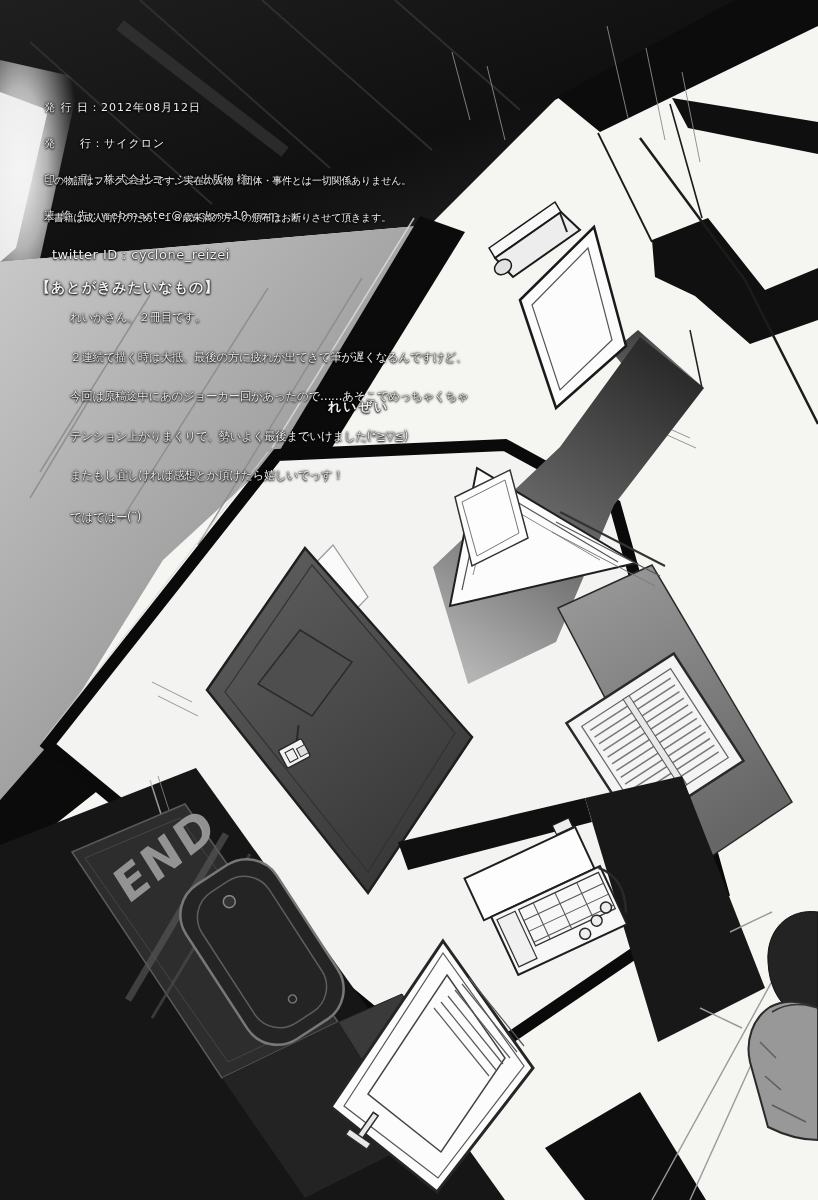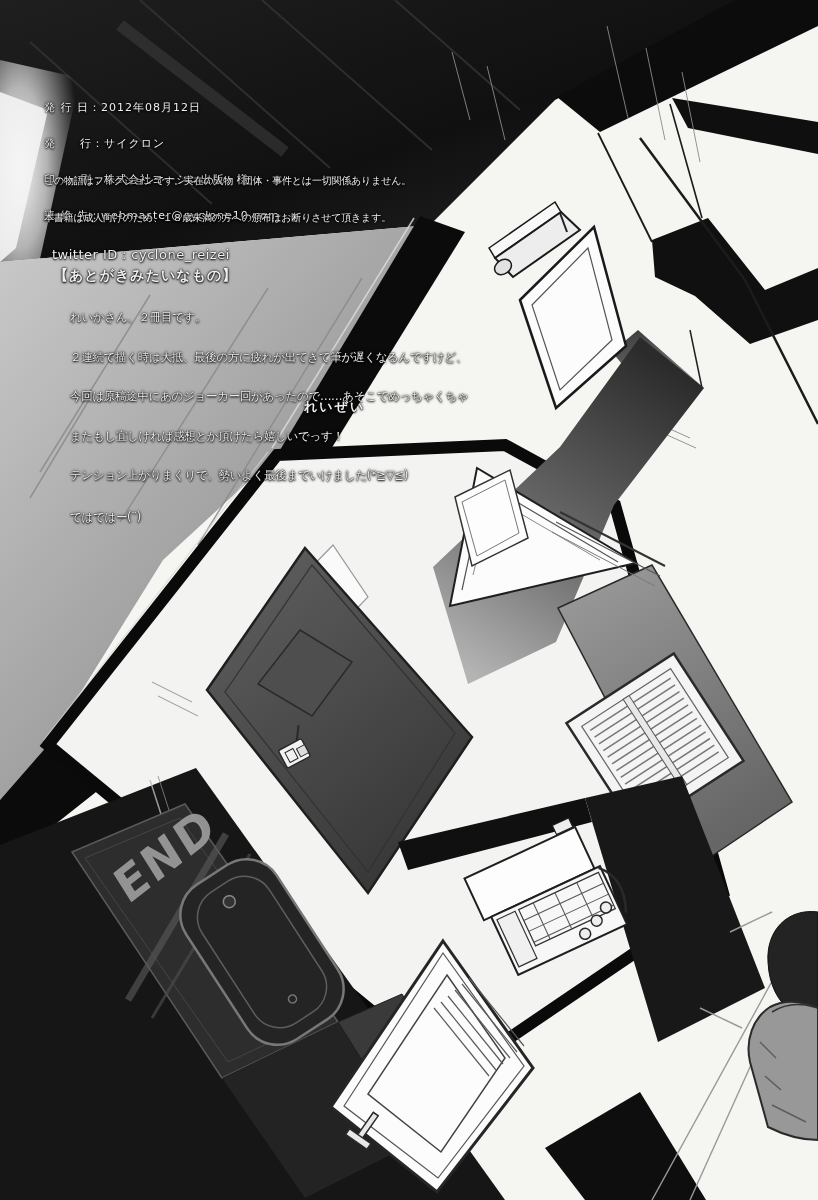--- a/index.html
+++ b/index.html
@@ -12,25 +12,25 @@
   .txt{position:absolute;color:#f0f0ee;
        text-shadow:0 0 3px rgba(0,0,0,.95),0 1px 2px rgba(0,0,0,.9),0 0 1px #000;
        white-space:pre;line-height:1;}
   .credits{left:44px;top:80px;font-size:11px;font-weight:normal;letter-spacing:1px;}
   .credits .ln{margin-bottom:3px;}
   .credits .ln-tw{font-size:13px;letter-spacing:.5px;margin-top:2px;margin-left:8px;}
   .para{font-size:10px;letter-spacing:-.2px;}
   .para .ln{margin-bottom:7px;}
   .disclaimer{left:44px;top:156px;}
   .rights{left:44px;top:198px;}
-  .aw-head{left:36px;top:268px;font-size:14px;font-weight:bold;letter-spacing:1px;margin-left:18px;}
+  .aw-head{left:36px;top:280px;font-size:14px;font-weight:bold;letter-spacing:1px;}
   .aw-body{left:52px;top:289px;font-size:11.5px;letter-spacing:-.3px;}
   .aw-body .ln{margin-bottom:5px;padding-left:18px;}
   .aw-body .ln-last{margin-top:2px;}
-  .signature{left:304px;top:400px;font-size:13px;font-weight:bold;letter-spacing:2px;}
+  .signature{left:328px;top:400px;font-size:13px;font-weight:bold;letter-spacing:2px;}
 </style>
 </head>
 <body>
 
 <div class="page">
 
   <svg class="art" viewBox="0 0 818 1200">
     <defs>
       <linearGradient id="gDark" x1="0" y1="0" x2="1" y2="1">
         <stop offset="0" stop-color="#1f1f1f"></stop>
@@ -292,20 +292,20 @@
     <div class="ln">本書籍は成人向けのため、１８歳未満の方への頒布はお断りさせて頂きます。</div>
   </div>
 
 
   <div class="txt aw-head">【あとがきみたいなもの】</div>
 
   <div class="txt aw-body">
     <div class="ln">れいかさん、２冊目です。</div>
     <div class="ln">２連続で描く時は大抵、最後の方に疲れが出てきて筆が遅くなるんですけど、</div>
     <div class="ln">今回は原稿途中にあのジョーカー回があったので……あそこでめっちゃくちゃ</div>
+    <div class="ln">テンション上がりまくりで、勢いよく最後までいけました(*≧▽≦)</div>
     <div class="ln">またもし宜しければ感想とか頂けたら嬉しいでっす！</div>
-    <div class="ln">テンション上がりまくりで、勢いよく最後までいけました(*≧▽≦)</div>
     <div class="ln ln-last">ではではー(¨)</div>
   </div>
 
   <div class="txt signature">れいぜい</div>
 
 </div>
 
 </body></html>

